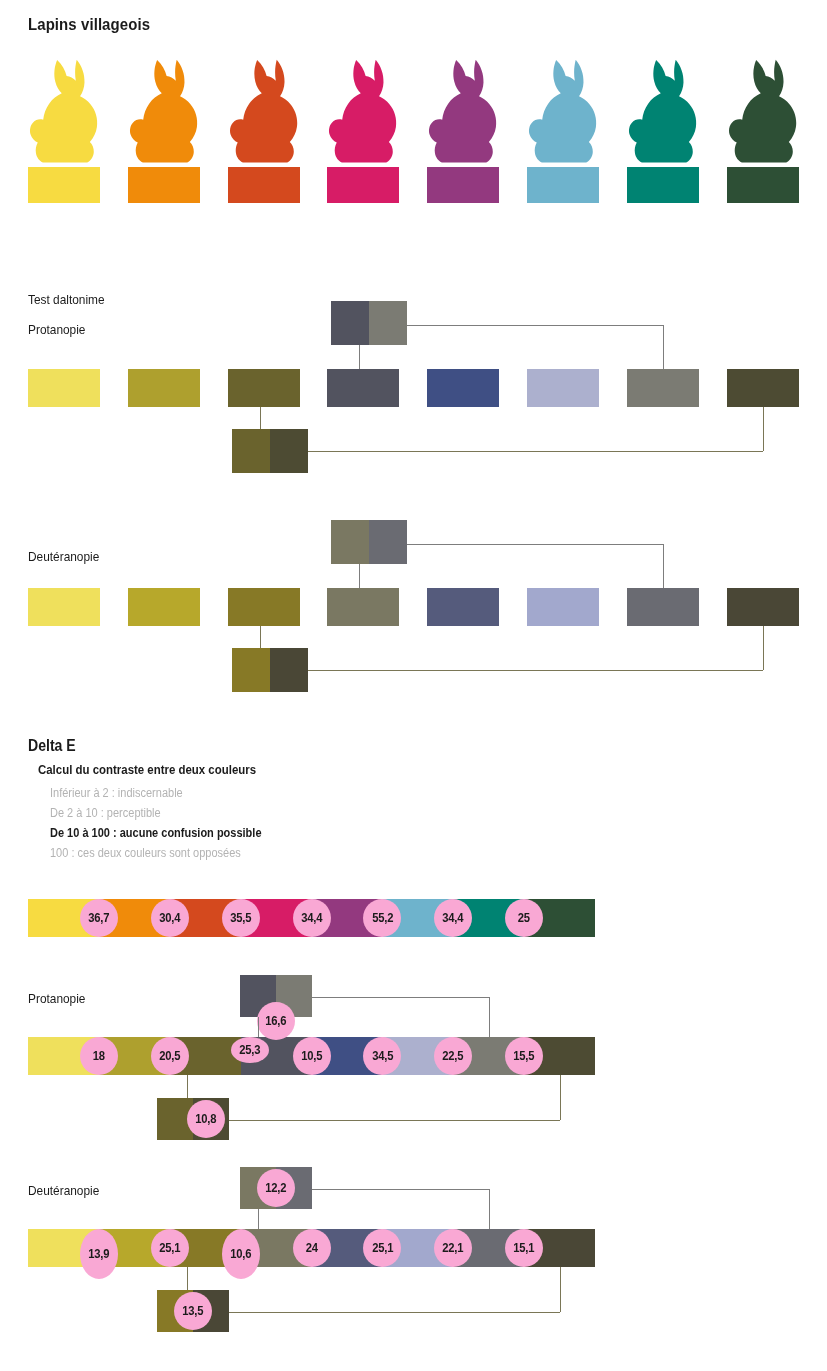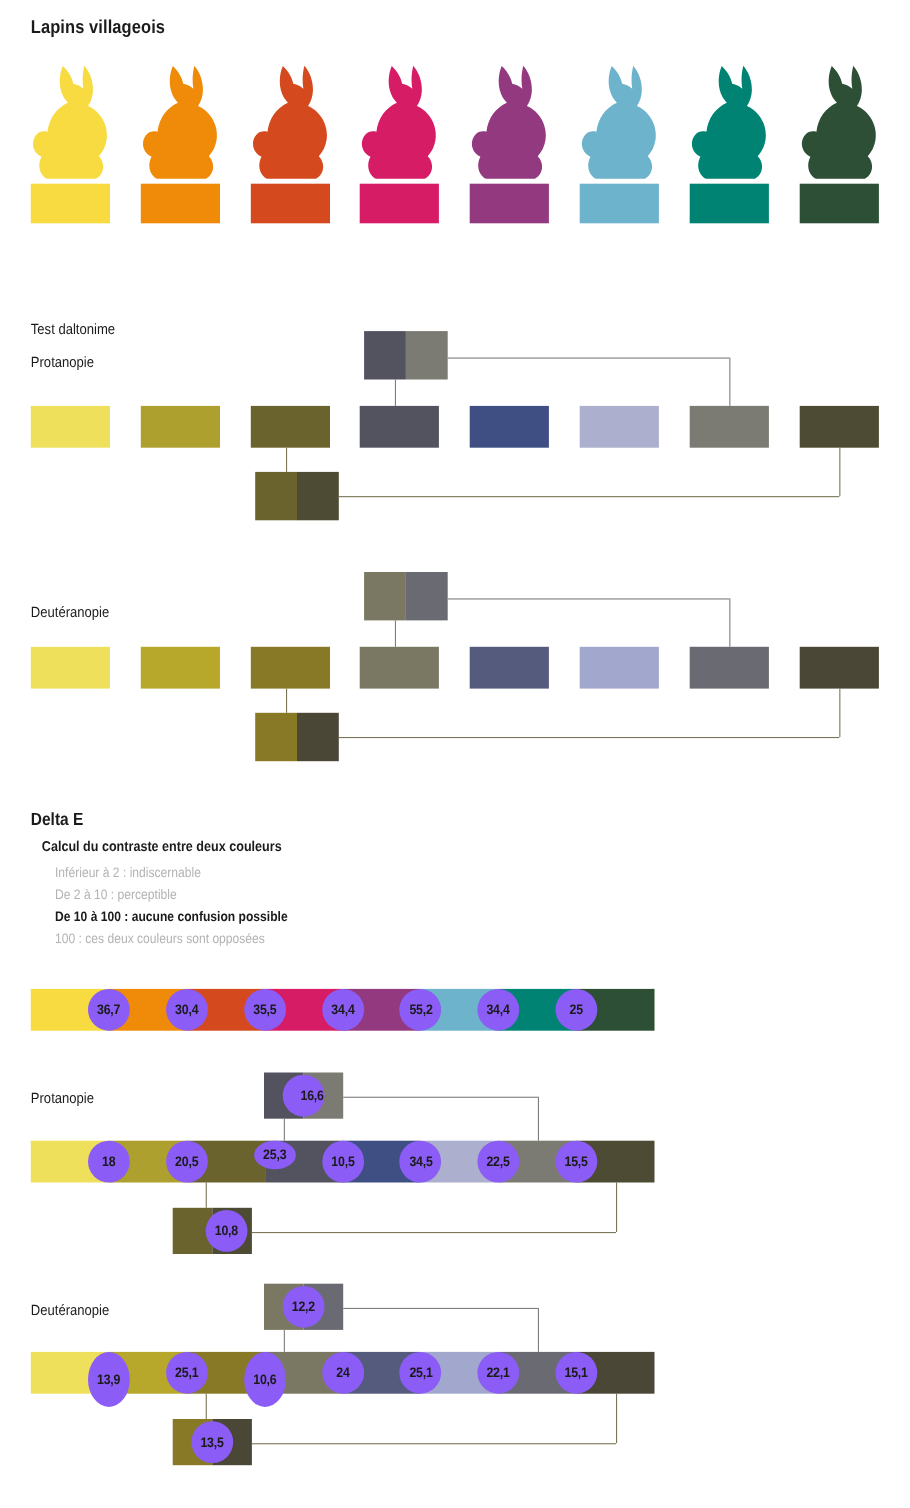--- a/index.html
+++ b/index.html
@@ -40,21 +40,21 @@
     white-space:nowrap;transform:scaleX(.88);transform-origin:left center;}
   .de-line{position:absolute;font-size:12.5px;white-space:nowrap;
     transform:scaleX(.88);transform-origin:left center;}
   .de-line.muted{color:#b3b3b3;font-weight:400;}
   .de-line.strong{color:#1b1b1b;font-weight:700;}
 
   
   .bar{position:absolute;display:flex;height:38px;}
   .bar .seg{height:100%;}
   .bubble{
-    position:absolute;border-radius:50%;background:#8b5cf6;
+    position:absolute;border-radius:50%;background:#f9a8d4;
     display:flex;align-items:center;justify-content:center;
     font-size:12.5px;font-weight:700;color:#1b1b1b;letter-spacing:-.2px;
   }
   .bubble span{transform:scaleX(.9);display:block;}
 
   .pairbar{position:absolute;display:flex;height:42px;}
   .pairbar .seg{height:100%;flex:1 1 50%;}
 </style>
 </head>
 <body>
@@ -240,21 +240,21 @@
       <div class="bubble" style="width: 38px; height: 38px; left: 434.25px; top: 1037px;">
         <span>22,5</span>
       </div>
       <div class="bubble" style="width: 38px; height: 38px; left: 505.125px; top: 1037px;">
         <span>15,5</span>
       </div>
       <div class="pairbar" style="left: 240.062px; top: 975px; width: 72px; height: 42px;">
         <div class="seg" style="background:#52535F"></div>
         <div class="seg" style="background:#7B7B73"></div>
       </div>
-      <div class="bubble" style="width: 38px; height: 38px; left: 257.062px; top: 977px; justify-content: flex-end;">
+      <div class="bubble" style="width: 38px; height: 38px; left: 257.062px; top: 1002px;">
         <span>16,6</span>
       </div>
       <div class="conn-v" style="left: 258.062px; top: 1017px; height: 20px; background: rgb(125, 125, 125);"></div>
       <div class="conn-h" style="left: 312.062px; top: 997px; width: 176.625px; background: rgb(125, 125, 125);"></div>
       <div class="conn-v" style="left: 488.688px; top: 997px; height: 40px; background: rgb(125, 125, 125);"></div>
       <div class="pairbar" style="left: 157.188px; top: 1098px; width: 72px; height: 42px;">
         <div class="seg" style="background:#6A632D"></div>
         <div class="seg" style="background:#4D4B33"></div>
       </div>
       <div class="bubble" style="width: 38px; height: 38px; left: 187px; top: 1100px;">

